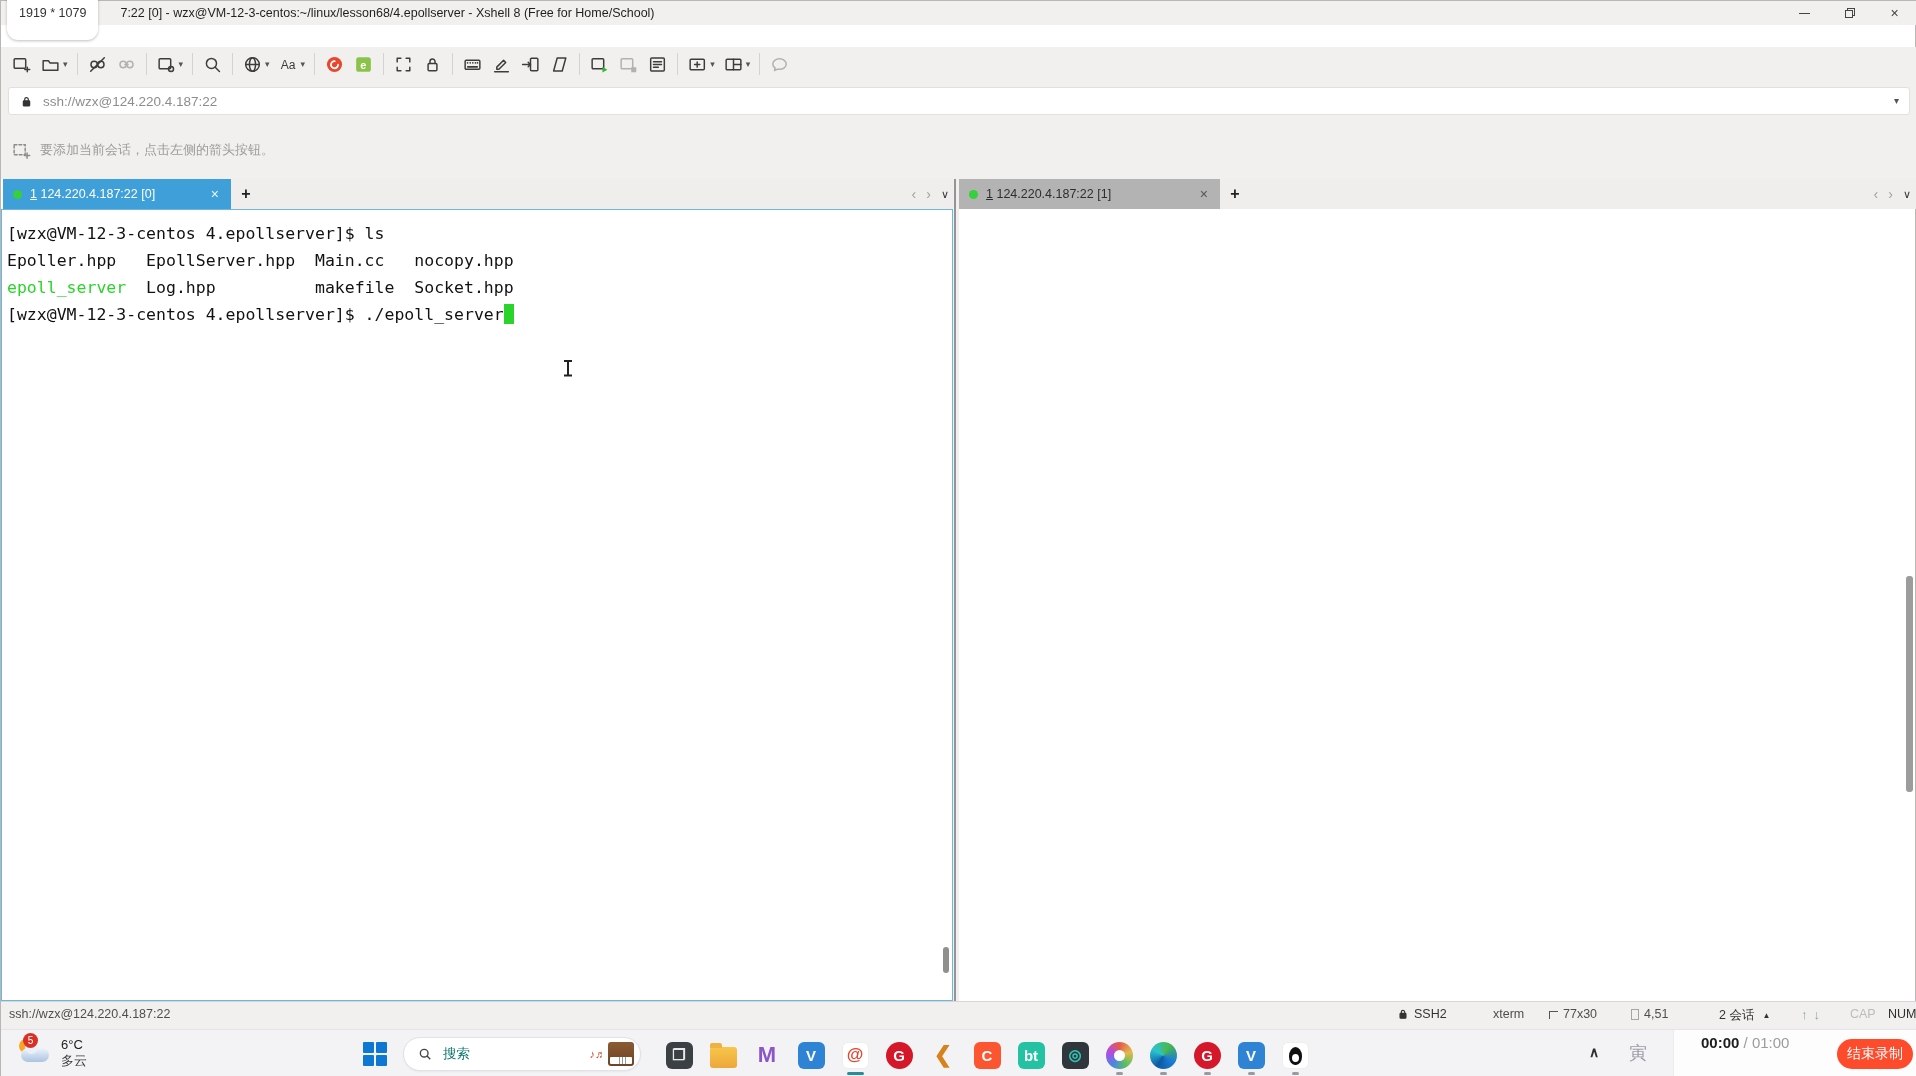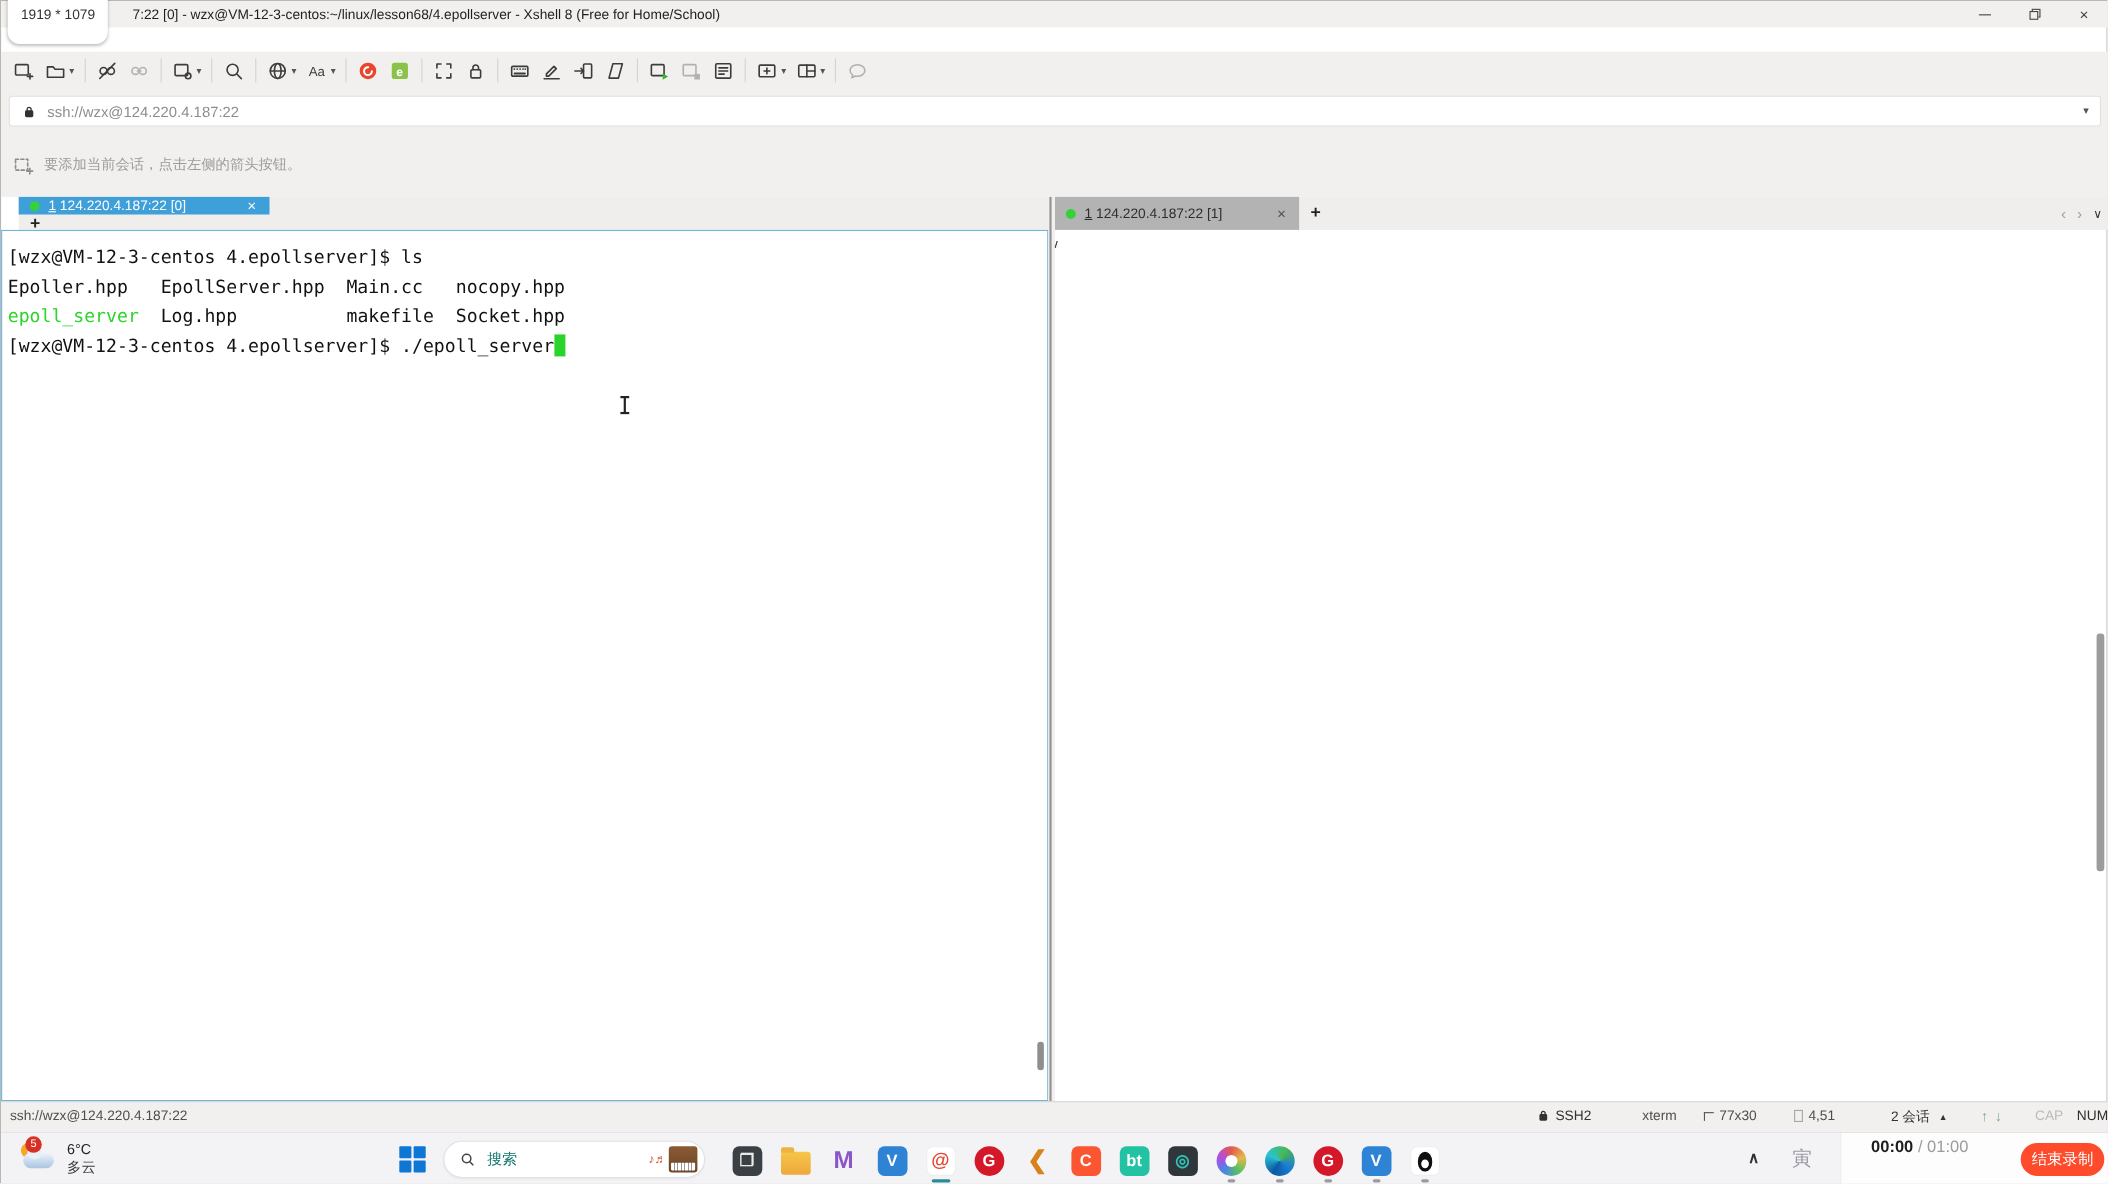--- a/index.html
+++ b/index.html
@@ -38,25 +38,25 @@
   .addr-text { font-size:13.5px; color:#8d8d8d; }
   .addr-dd { position:absolute; right:10px; top:7px; color:#555; font-size:10px; }
 
   
   .info-row { position:absolute; left:0; top:120px; width:1916px; height:58px; background:#f1f0ee; display:flex; align-items:center; padding-left:10px; }
   .info-row .icn { color:#8b8b8b; display:flex; margin-right:8px; }
   .info-text { font-size:13px; color:#9e9c99; }
 
   
   .tabbar { position:absolute; top:178px; height:30px; background:#efeeec; display:flex; align-items:stretch; }
-  .tabbar.left { left:16px; width:952px;flex-direction:column; }
+  .tabbar.left { left:2px; width:952px; }
   .tabbar.right { left:958px; width:958px; }
   .tab { display:flex; align-items:center; padding:0 10px 0 10px; font-size:12.5px; white-space:nowrap; }
   .tab.active { background:#3f9fd8; color:#fff; width:228px; }
-  .tab.inactive { background:#b3b3b3; color:#2e2e2e; width:222px; }
+  .tab.inactive { background:#b3b3b3; color:#2e2e2e; width:261px; }
   .tab .dot { width:9px; height:9px; border-radius:50%; background:#35d03a; margin-right:8px; flex:none; }
   .tab .lbl u { text-decoration:underline; }
   .tab .close { margin-left:auto; font-size:14px; padding:0 2px; }
   .tab.active .close { color:#eaf5fd; }
   .tab.inactive .close { color:#555; }
   .newtab { width:30px; display:flex; align-items:center; justify-content:center; font-size:16px; font-weight:bold; color:#222; }
   .tab-nav { margin-left:auto; display:flex; align-items:center; padding-right:6px; }
   .tab-nav span { font-size:14px; margin-left:10px; }
   .tab-nav .prev, .tab-nav .next { color:#a0a0a0; }
   .tab-nav .menu { color:#333; font-size:11px; }

